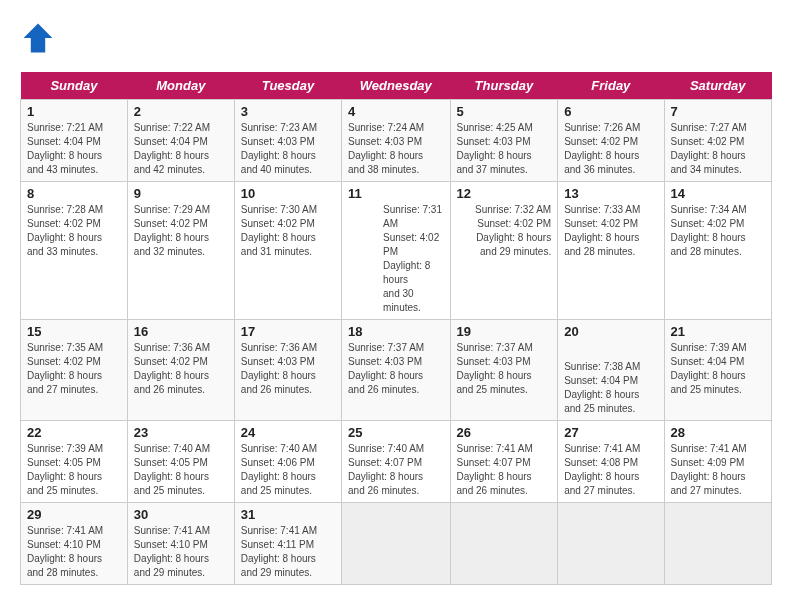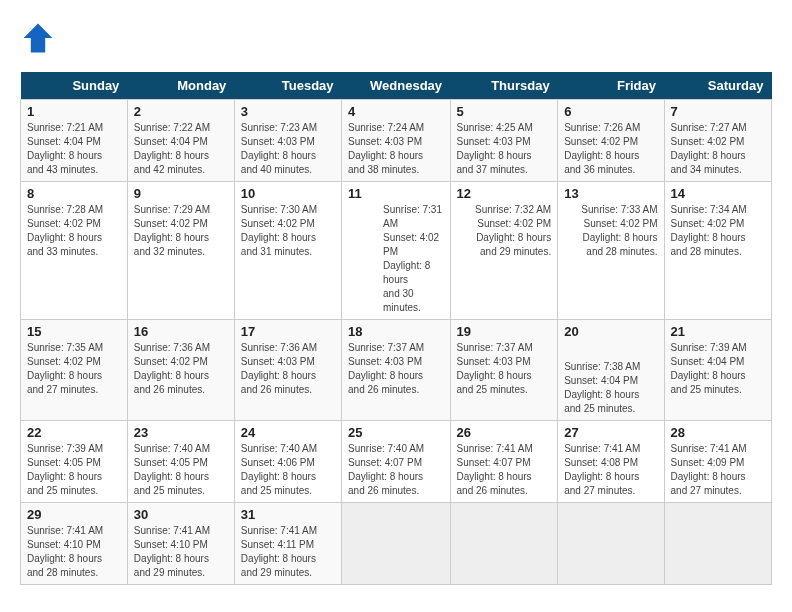--- a/index.html
+++ b/index.html
@@ -45,26 +45,27 @@
     .location {
       font-size: 16px;
       color: #555;
     }
     table {
       width: 100%;
       border-collapse: collapse;
       font-size: 11px;
     }
     thead tr th {
-      background: #0c4a6e;
+      background: #be185d;
       color: #fff;
-      text-align: right;
+      text-align: center;
       padding: 6px 8px;
       font-size: 13px;
       font-weight: bold;
+      font-style: italic;
     }
     tbody tr td {
       border: 1px solid #ccc;
       vertical-align: top;
       padding: 4px 6px;
       width: 110px;
       min-height: 80px;
       background: #fff;
     }
     tbody tr:nth-child(odd) td {
@@ -200,21 +201,21 @@
         </td>
         <td>
           <span class="day-num">12</span>
           <div class="day-info" style="white-space: pre-line; text-align: right;">Sunrise: 7:32 AM
 Sunset: 4:02 PM
 Daylight: 8 hours
 and 29 minutes.</div>
         </td>
         <td>
           <span class="day-num">13</span>
-          <div class="day-info" style="white-space: pre-line; text-align: right;">Sunrise: 7:33 AM
+          <div class="day-info" style="white-space: pre-line;">Sunrise: 7:33 AM
 Sunset: 4:02 PM
 Daylight: 8 hours
 and 28 minutes.</div>
         </td>
         <td>
           <span class="day-num">14</span>
           <div class="day-info" style="white-space: pre-line;">Sunrise: 7:34 AM
 Sunset: 4:02 PM
 Daylight: 8 hours
 and 28 minutes.</div>

